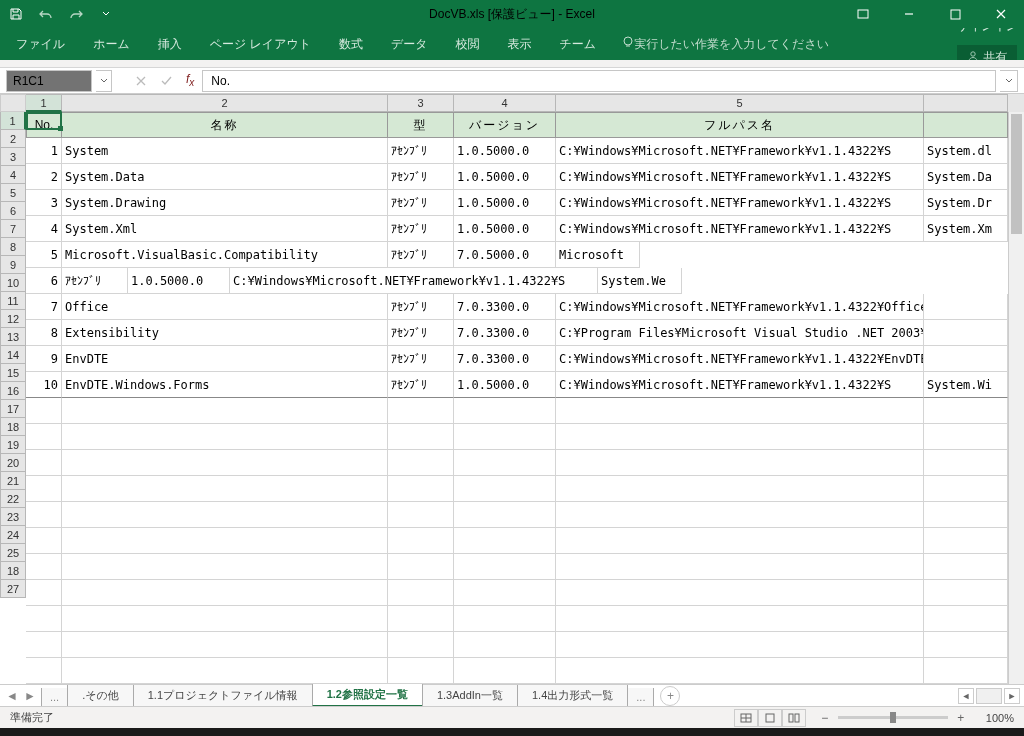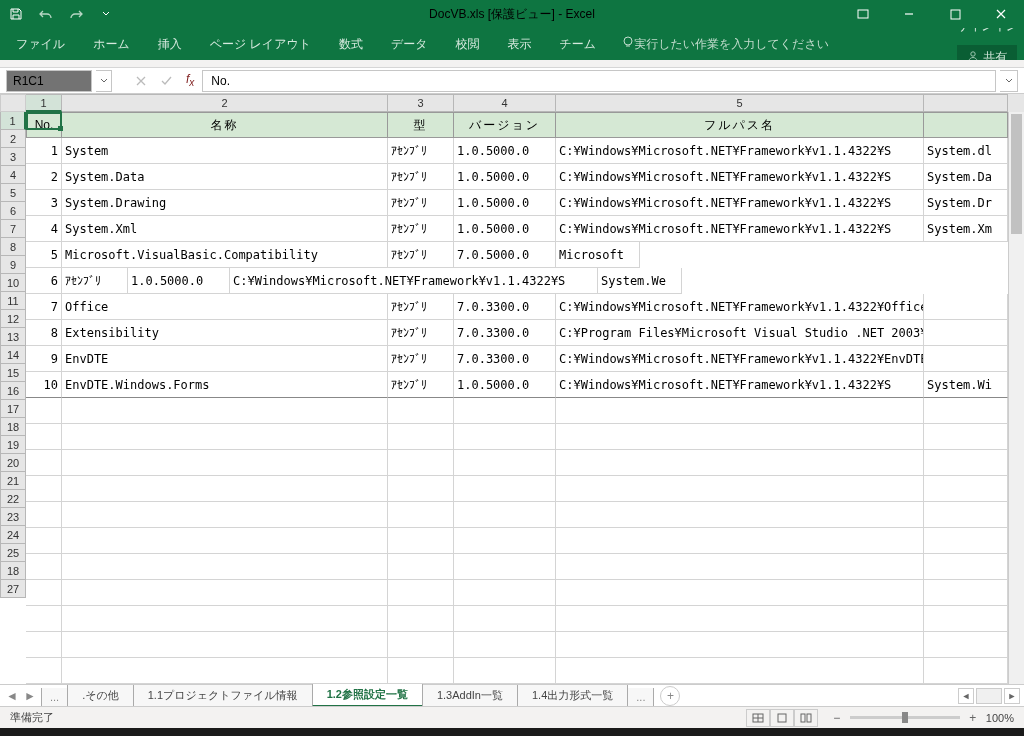--- a/index.html
+++ b/index.html
@@ -485,17 +485,17 @@
             <rect x="7" y="1" width="4" height="8" stroke="#666" fill="none"></rect>
           </svg>
         </div>
     </div>
     <div class="zoom">
       <div class="zoom-btn">−</div>
       <div class="zoom-slider">
           <div class="zoom-thumb"></div>
         </div>
       <div class="zoom-btn">+</div>
-      <span style="margin-left:0">100%</span>
+      <span style="margin-left:12px">100%</span>
     </div>
   </div>
 
 </div>
 
 </body></html>

